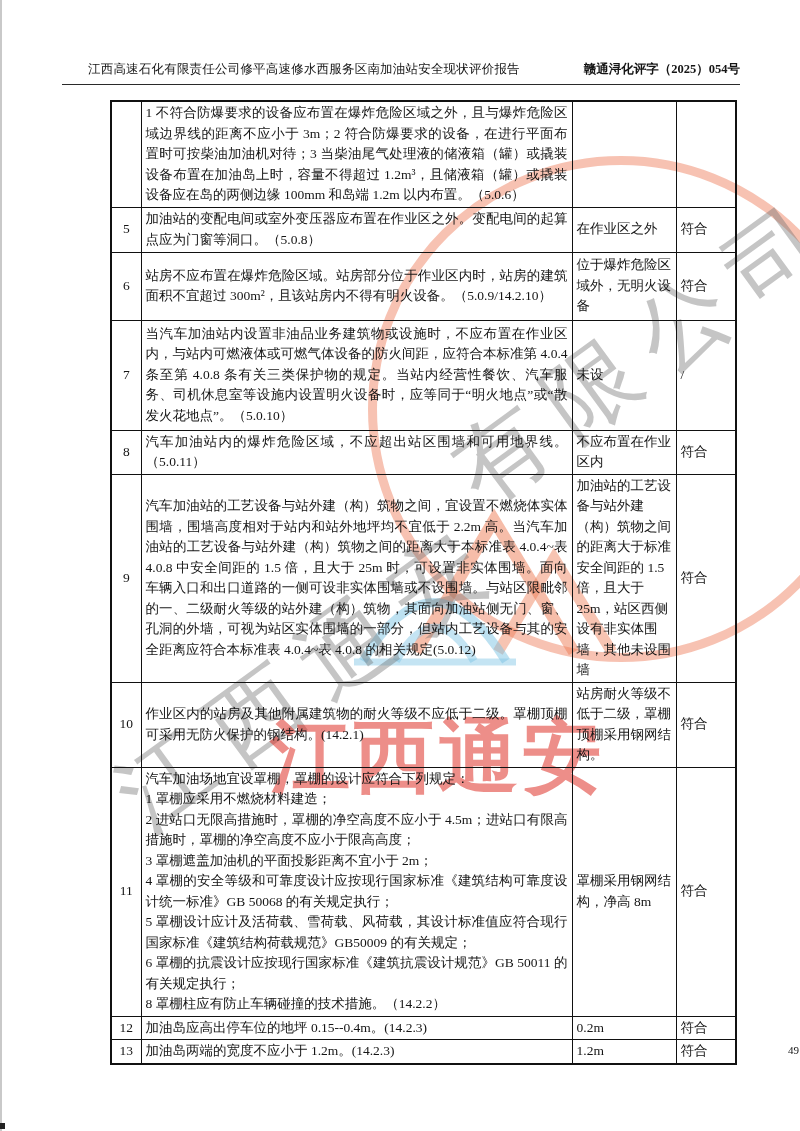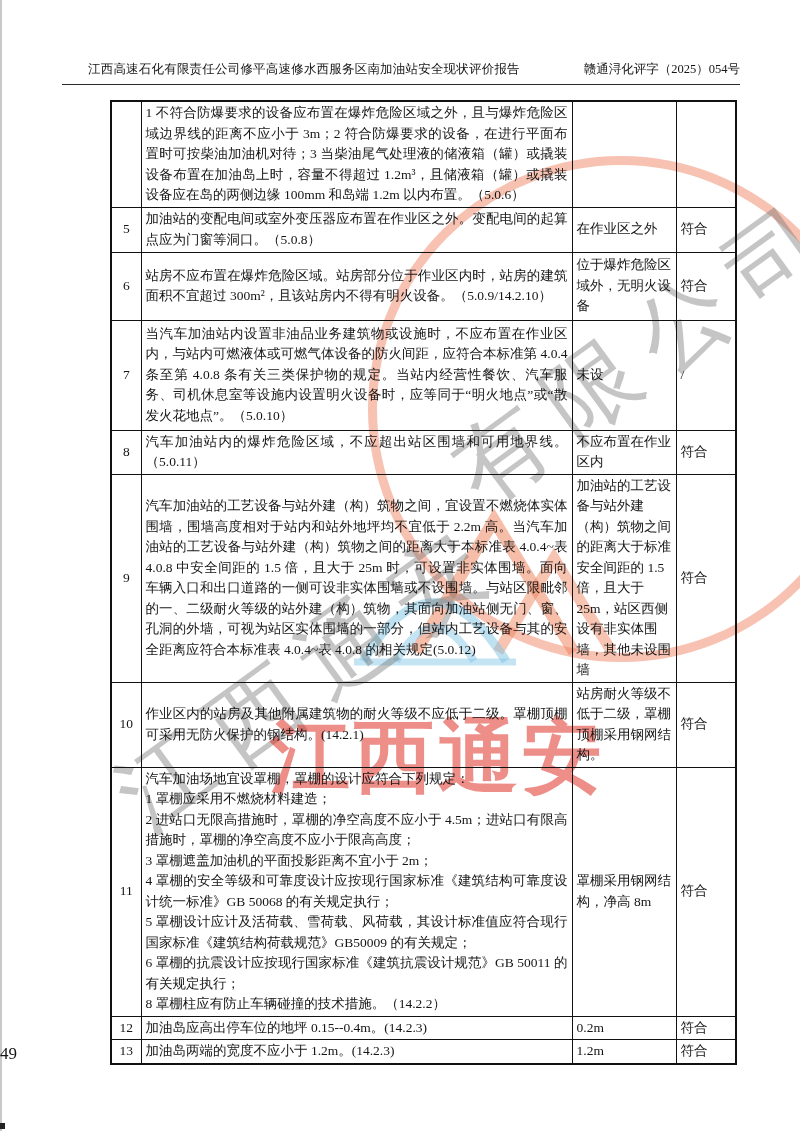--- a/index.html
+++ b/index.html
@@ -7,21 +7,21 @@
     position:relative;width:800px;height:1131px;background:#ffffff;
     overflow:hidden;font-family:"Liberation Serif","DejaVu Serif",serif;color:#151515;
   }
   
   .scan-edge{position:absolute;left:0;top:0;width:2px;height:1131px;background:#c9c9c9;}
   .scan-smudge{position:absolute;left:0;top:1123px;width:5px;height:6px;background:#222;}
 
   
   .hdr{position:absolute;left:62px;right:60px;top:58px;height:24px;font-size:12.5px;}
   .hdr-left{position:absolute;left:26px;bottom:4px;letter-spacing:.2px;}
-  .hdr-right{position:absolute;right:0;bottom:4px;font-weight:normal;}
+  .hdr-right{position:absolute;right:0;bottom:4px;font-weight:bold;}
   .hdr-rule{position:absolute;left:62px;right:60px;top:84px;height:0;border-top:1.6px solid #2a2a2a;}
 
   
   .wm{position:absolute;inset:0;z-index:1;pointer-events:none;}
   .wm-ring{
     position:absolute;left:368px;top:156px;width:488px;height:488px;border-radius:50%;
     border:9px solid rgba(238,128,95,.48);
   }
   .wm-gray{
     position:absolute;font-size:92px;letter-spacing:20px;font-weight:400;
@@ -58,21 +58,21 @@
   tr:nth-child(3){height:68px;}
   tr:nth-child(4){height:110px;}
   tr:nth-child(5){height:39px;}
   tr:nth-child(6){height:180px;}
   tr:nth-child(7){height:83px;}
   tr:nth-child(8){height:247px;}
   tr:nth-child(9){height:22px;}
   tr:nth-child(10){height:23px;}
 
   
-  .footer{position:absolute;left:0;right:1px;top:1044px;text-align:left;font-size:17px;}
+  .footer{position:absolute;left:0;right:1px;top:1044px;text-align:right;font-size:11px;}
 </style>
 </head>
 <body>
 
 <div id="page">
 
   <div class="scan-edge"></div>
   <div class="scan-smudge"></div>
 
   <div class="wm">

